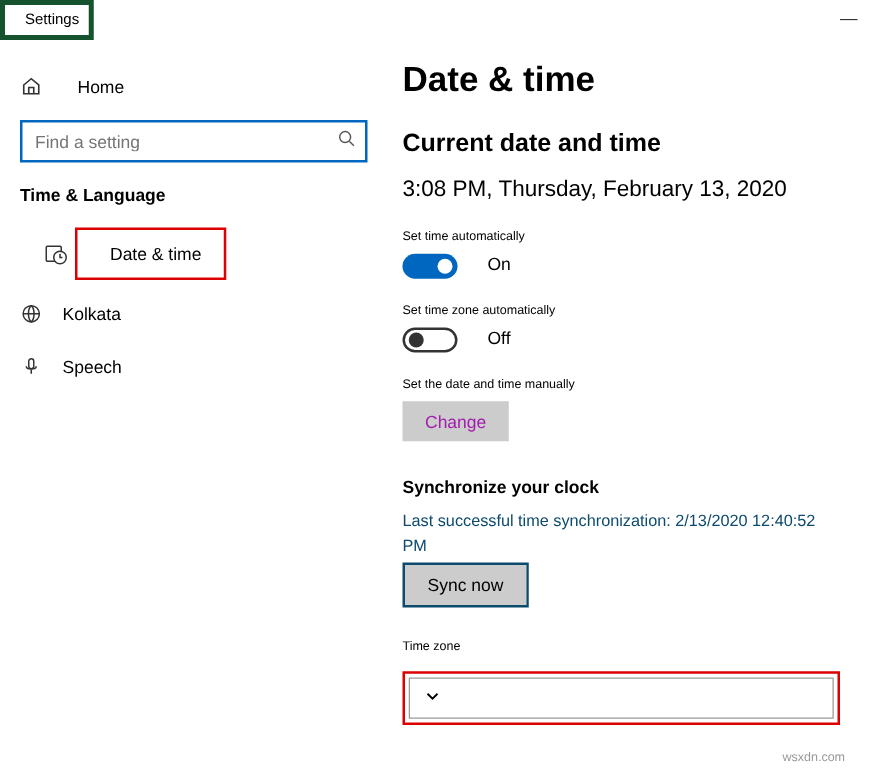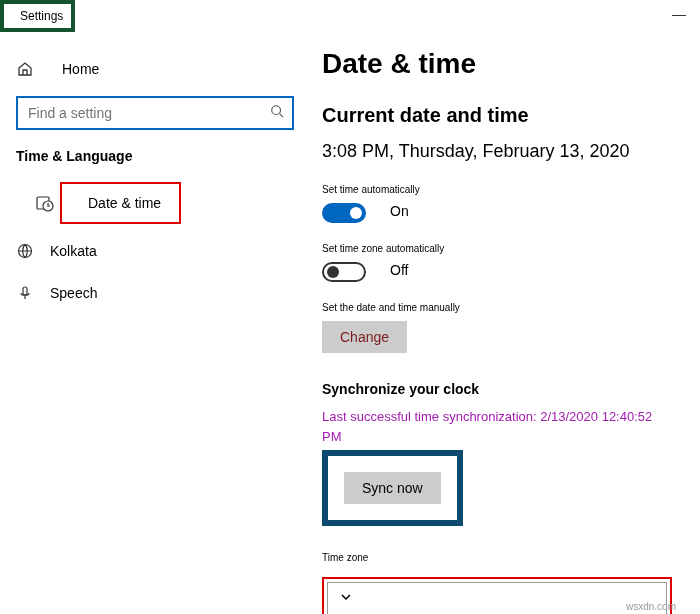--- a/index.html
+++ b/index.html
@@ -24,26 +24,26 @@
     .datetime { font-size: 18px; margin-bottom: 22px; }
     .setting-label { font-size: 10px; margin-bottom: 8px; }
     .toggle-row { display: flex; align-items: flex-start; gap: 24px; margin-bottom: 20px; }
     .toggle { width: 44px; height: 20px; border-radius: 10px; position: relative; cursor: pointer; }
     .toggle.on { background: #0067c0; }
     .toggle.off { background: #fff; border: 2px solid #333; }
     .toggle .knob { width: 12px; height: 12px; border-radius: 50%; position: absolute; top: 50%; transform: translateY(-50%); }
     .toggle.on .knob { background: #fff; right: 4px; }
     .toggle.off .knob { background: #333; left: 3px; }
     .toggle-text { font-size: 14px; }
-    .btn { background: #ccc; border: none; padding: 8px 18px; font-size: 14px; color: #7f1d1d; cursor: default; }
+    .btn { background: #ccc; border: none; padding: 8px 18px; font-size: 14px; color: #a21caf; cursor: default; }
     .btn-enabled { color: #000; cursor: pointer; }
-    .boxed-red { border: 6px solid #0c4a6e; display: inline-block; padding: 16px; margin-top: 4px; }
+    .boxed-red { border: 2px solid #0c4a6e; display: inline-block; padding: 0; margin-top: 4px; }
     .sync-section { margin-top: 28px; }
     .sync-section h3 { font-size: 14px; font-weight: 700; margin-bottom: 10px; }
-    .gray { color: #a21caf; font-size: 13px; line-height: 1.5; }
+    .gray { color: #0c4a6e; font-size: 13px; line-height: 1.5; }
     .tz-section { margin-top: 26px; }
     .tz-dropdown { border: 1px solid #999; padding: 8px 12px; font-size: 13px; width: 340px; display: flex; justify-content: space-between; align-items: center; cursor: pointer; }
     .tz-wrap { border: 2px solid #d00; padding: 3px; margin-top: 6px; display:inline-block; }
     .win-controls { position: absolute; top: 6px; right: 14px; font-size: 14px; color: #333; }
     .watermark { position: absolute; bottom: 2px; right: 24px; font-size: 10px; color: #999; }
   </style>
 </head>
 <body>
 
 <div class="sidebar">

